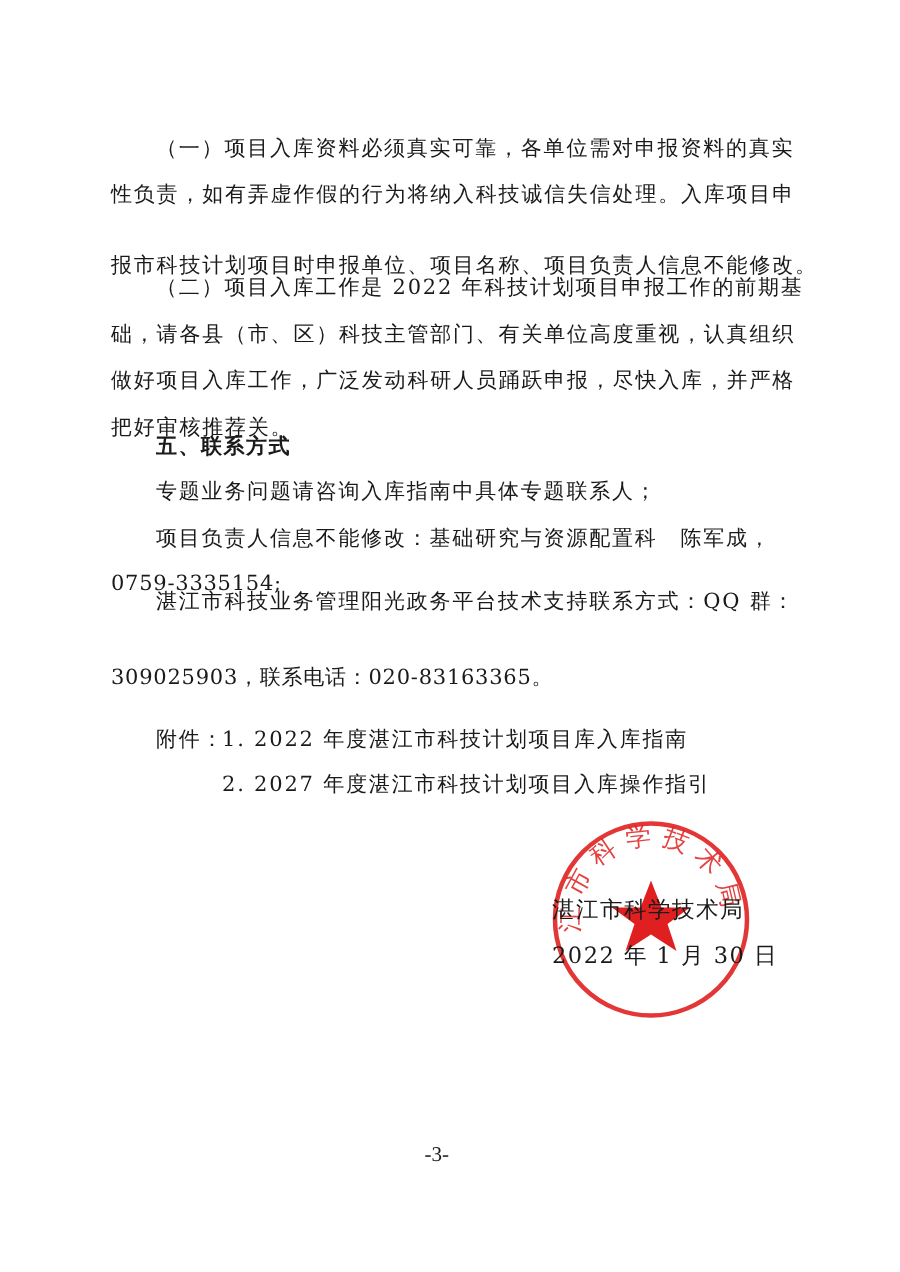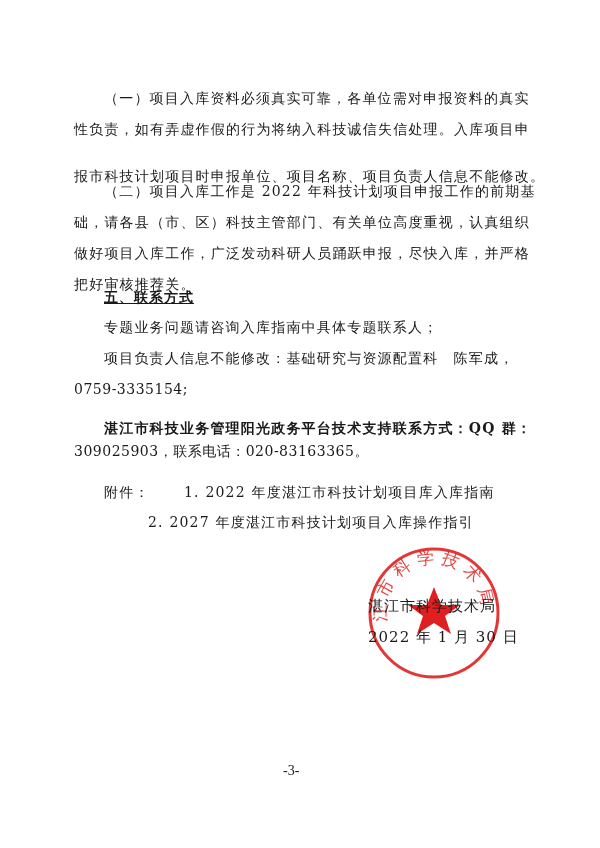--- a/index.html
+++ b/index.html
@@ -18,30 +18,30 @@
 
   <div class="line" style="left:104px;top:90px;">（一）项目入库资料必须真实可靠，各单位需对申报资料的真实</div>
   <div class="line" style="left:74px;top:121px;">性负责，如有弄虚作假的行为将纳入科技诚信失信处理。入库项目申</div>
   <div class="line" style="left:74px;top:168px;">报市科技计划项目时申报单位、项目名称、项目负责人信息不能修改。</div>
 
   <div class="line" style="left:104px;top:183px;">（二）项目入库工作是 2022 年科技计划项目申报工作的前期基</div>
   <div class="line" style="left:74px;top:214px;">础，请各县（市、区）科技主管部门、有关单位高度重视，认真组织</div>
   <div class="line" style="left:74px;top:245px;">做好项目入库工作，广泛发动科研人员踊跃申报，尽快入库，并严格</div>
   <div class="line" style="left:74px;top:276px;">把好审核推荐关。</div>
 
-  <div class="line bold" style="left:104px;top:289px;text-decoration:underline;">五、联系方式</div>
+  <div class="line bold" style="left:104px;top:289px;">五、联系方式</div>
 
   <div class="line" style="left:104px;top:319px;">专题业务问题请咨询入库指南中具体专题联系人；</div>
   <div class="line" style="left:104px;top:350px;">项目负责人信息不能修改：基础研究与资源配置科　陈军成，</div>
   <div class="line" style="left:74px;top:381px;letter-spacing:0.5px;">0759-3335154;</div>
-  <div class="line" style="left:104px;top:420px;font-weight:bold;">湛江市科技业务管理阳光政务平台技术支持联系方式：QQ 群：</div>
+  <div class="line" style="left:104px;top:392px;">湛江市科技业务管理阳光政务平台技术支持联系方式：QQ 群：</div>
   <div class="line" style="left:74px;top:443px;letter-spacing:0.5px;">309025903，联系电话：020-83163365。</div>
 
   <div class="line" style="left:104px;top:484px;">附件：</div>
-  <div class="line" style="left:148px;top:484px;margin-left:36px;">1. 2022 年度湛江市科技计划项目库入库指南</div>
+  <div class="line" style="left:148px;top:484px;">1. 2022 年度湛江市科技计划项目库入库指南</div>
   <div class="line" style="left:148px;top:514px;">2. 2027 年度湛江市科技计划项目入库操作指引</div>
 
   <svg class="stamp" viewBox="0 0 136 136">
     <defs>
       <path id="arcPath" d="M 22 80 A 48 48 0 1 1 114 80"></path>
     </defs>
     <circle cx="68" cy="68" r="64" fill="none" stroke="#e02020" stroke-width="3" opacity="0.9"></circle>
     <text font-size="17" fill="#e02020" opacity="0.85" font-family="DejaVu Sans, sans-serif" letter-spacing="6">
       <textPath href="#arcPath" startOffset="2%">江市科学技术局</textPath>
     </text>

